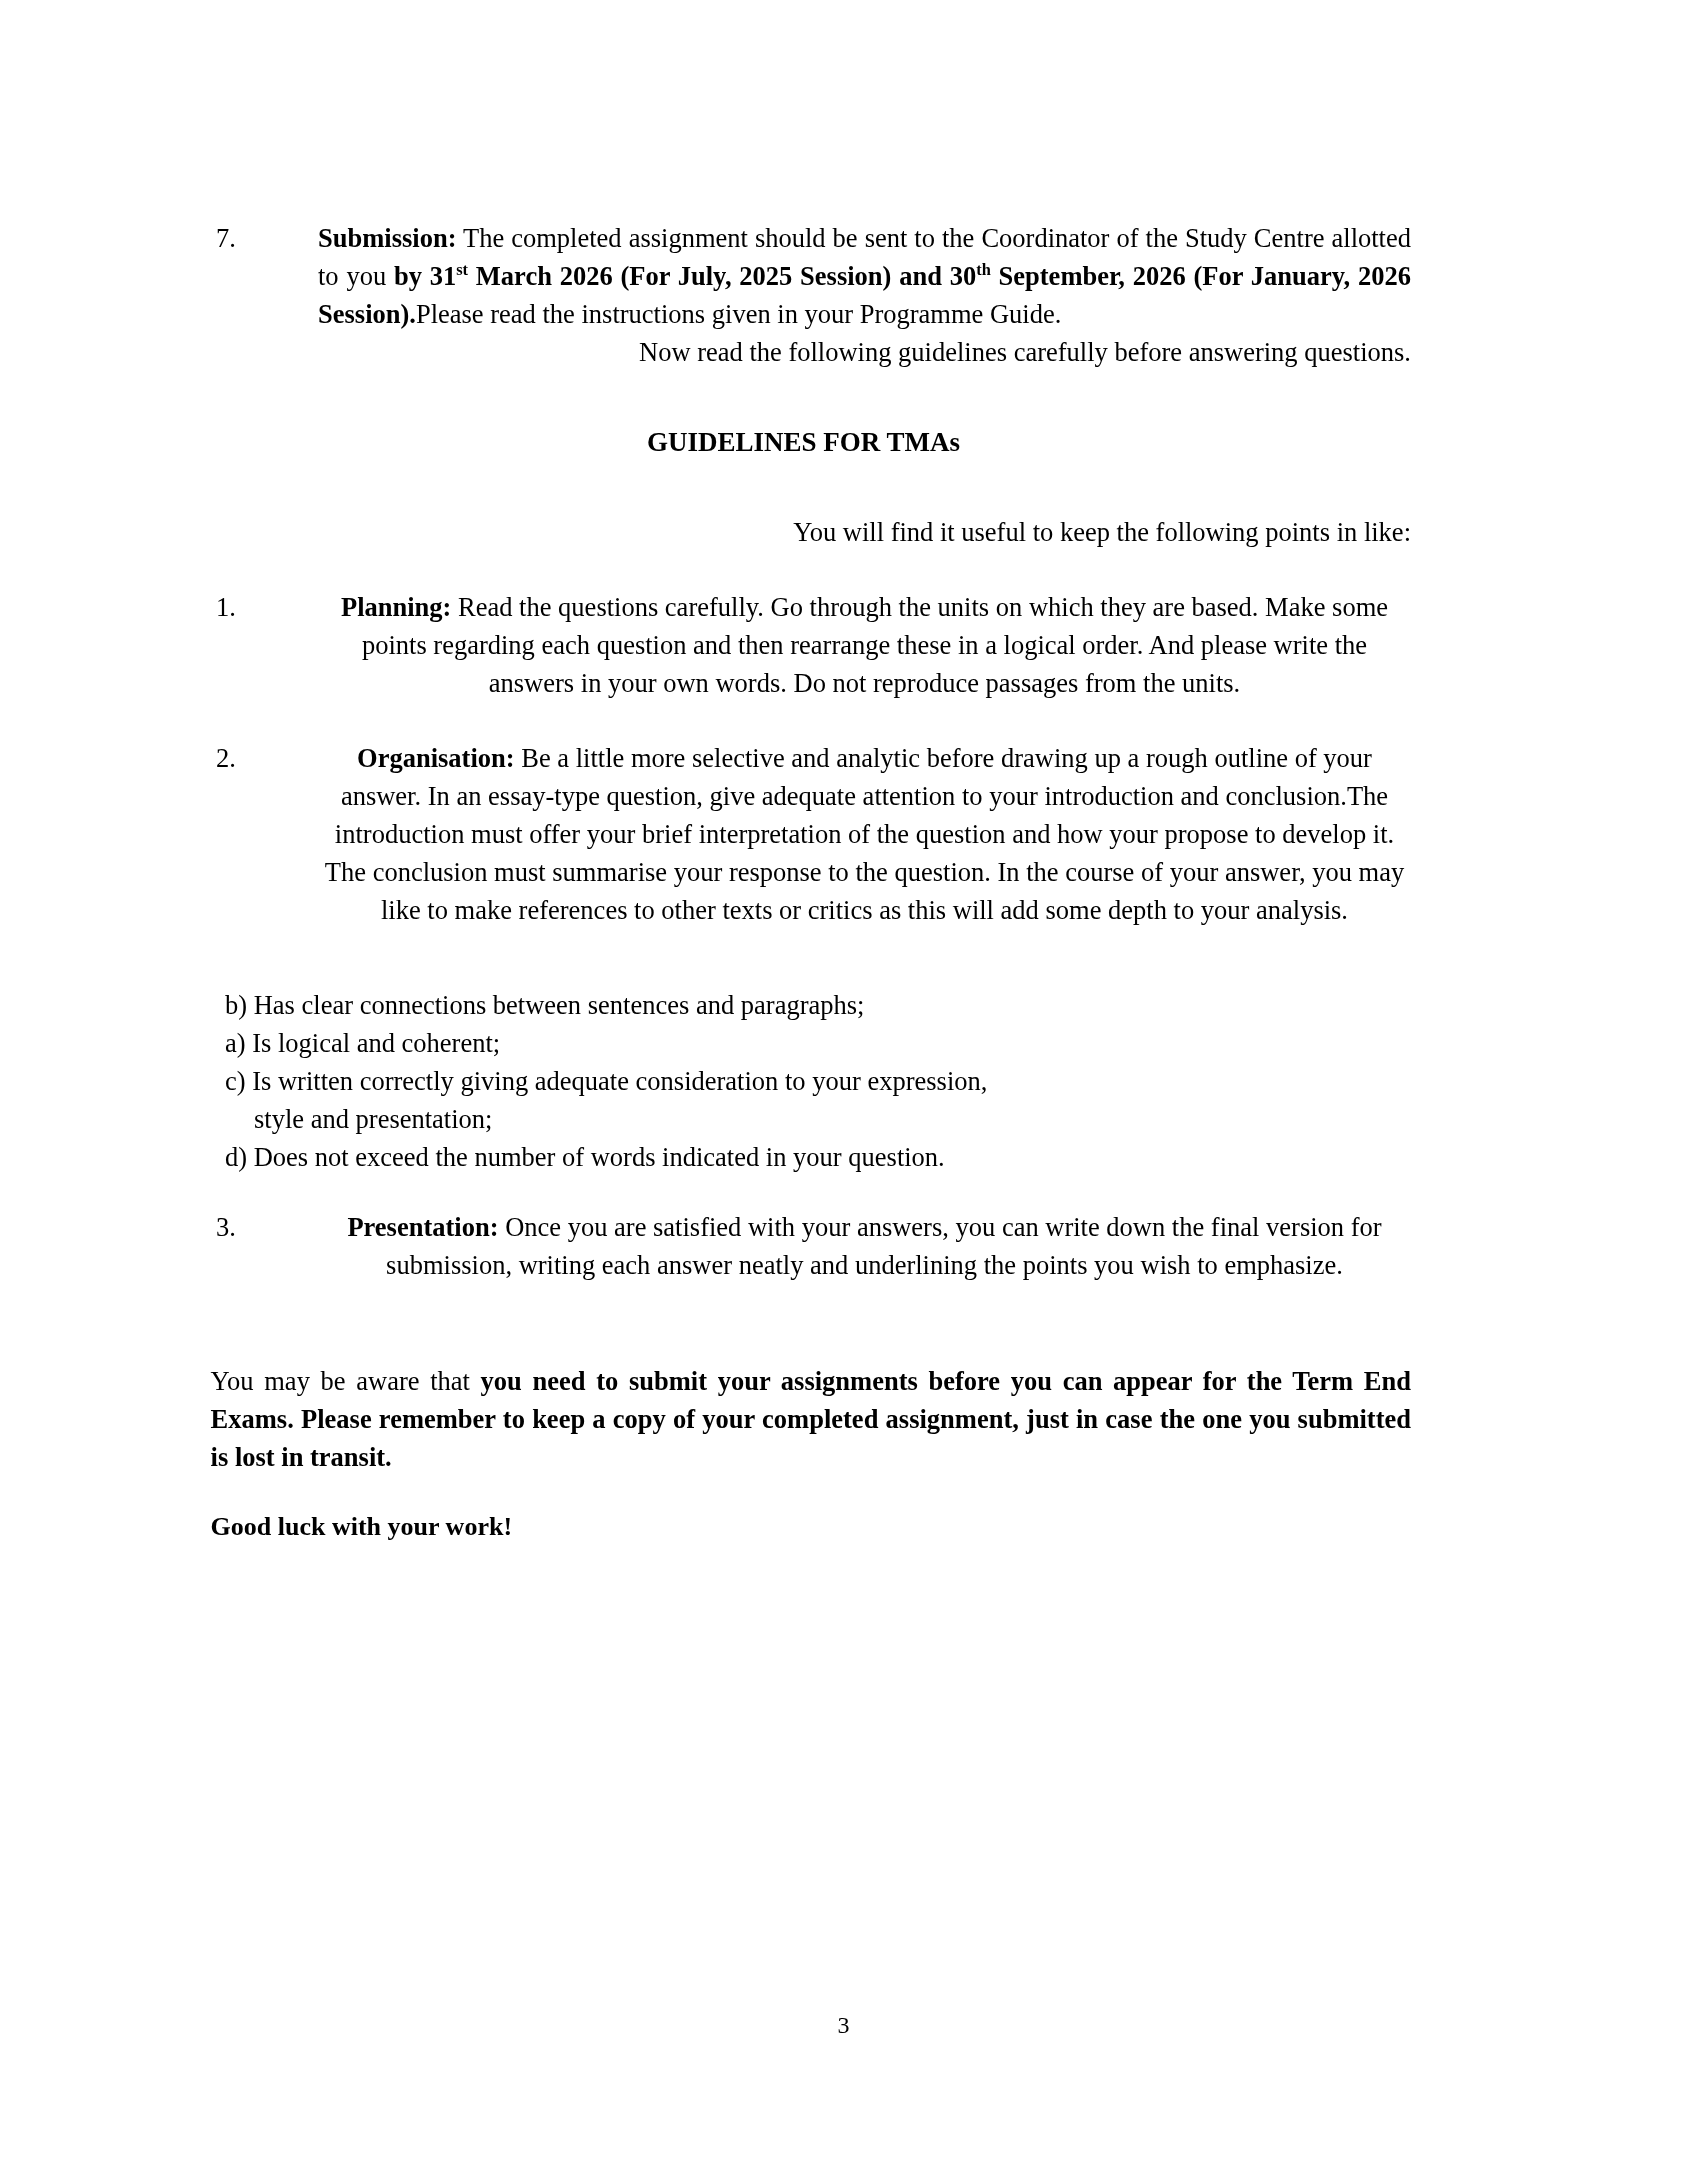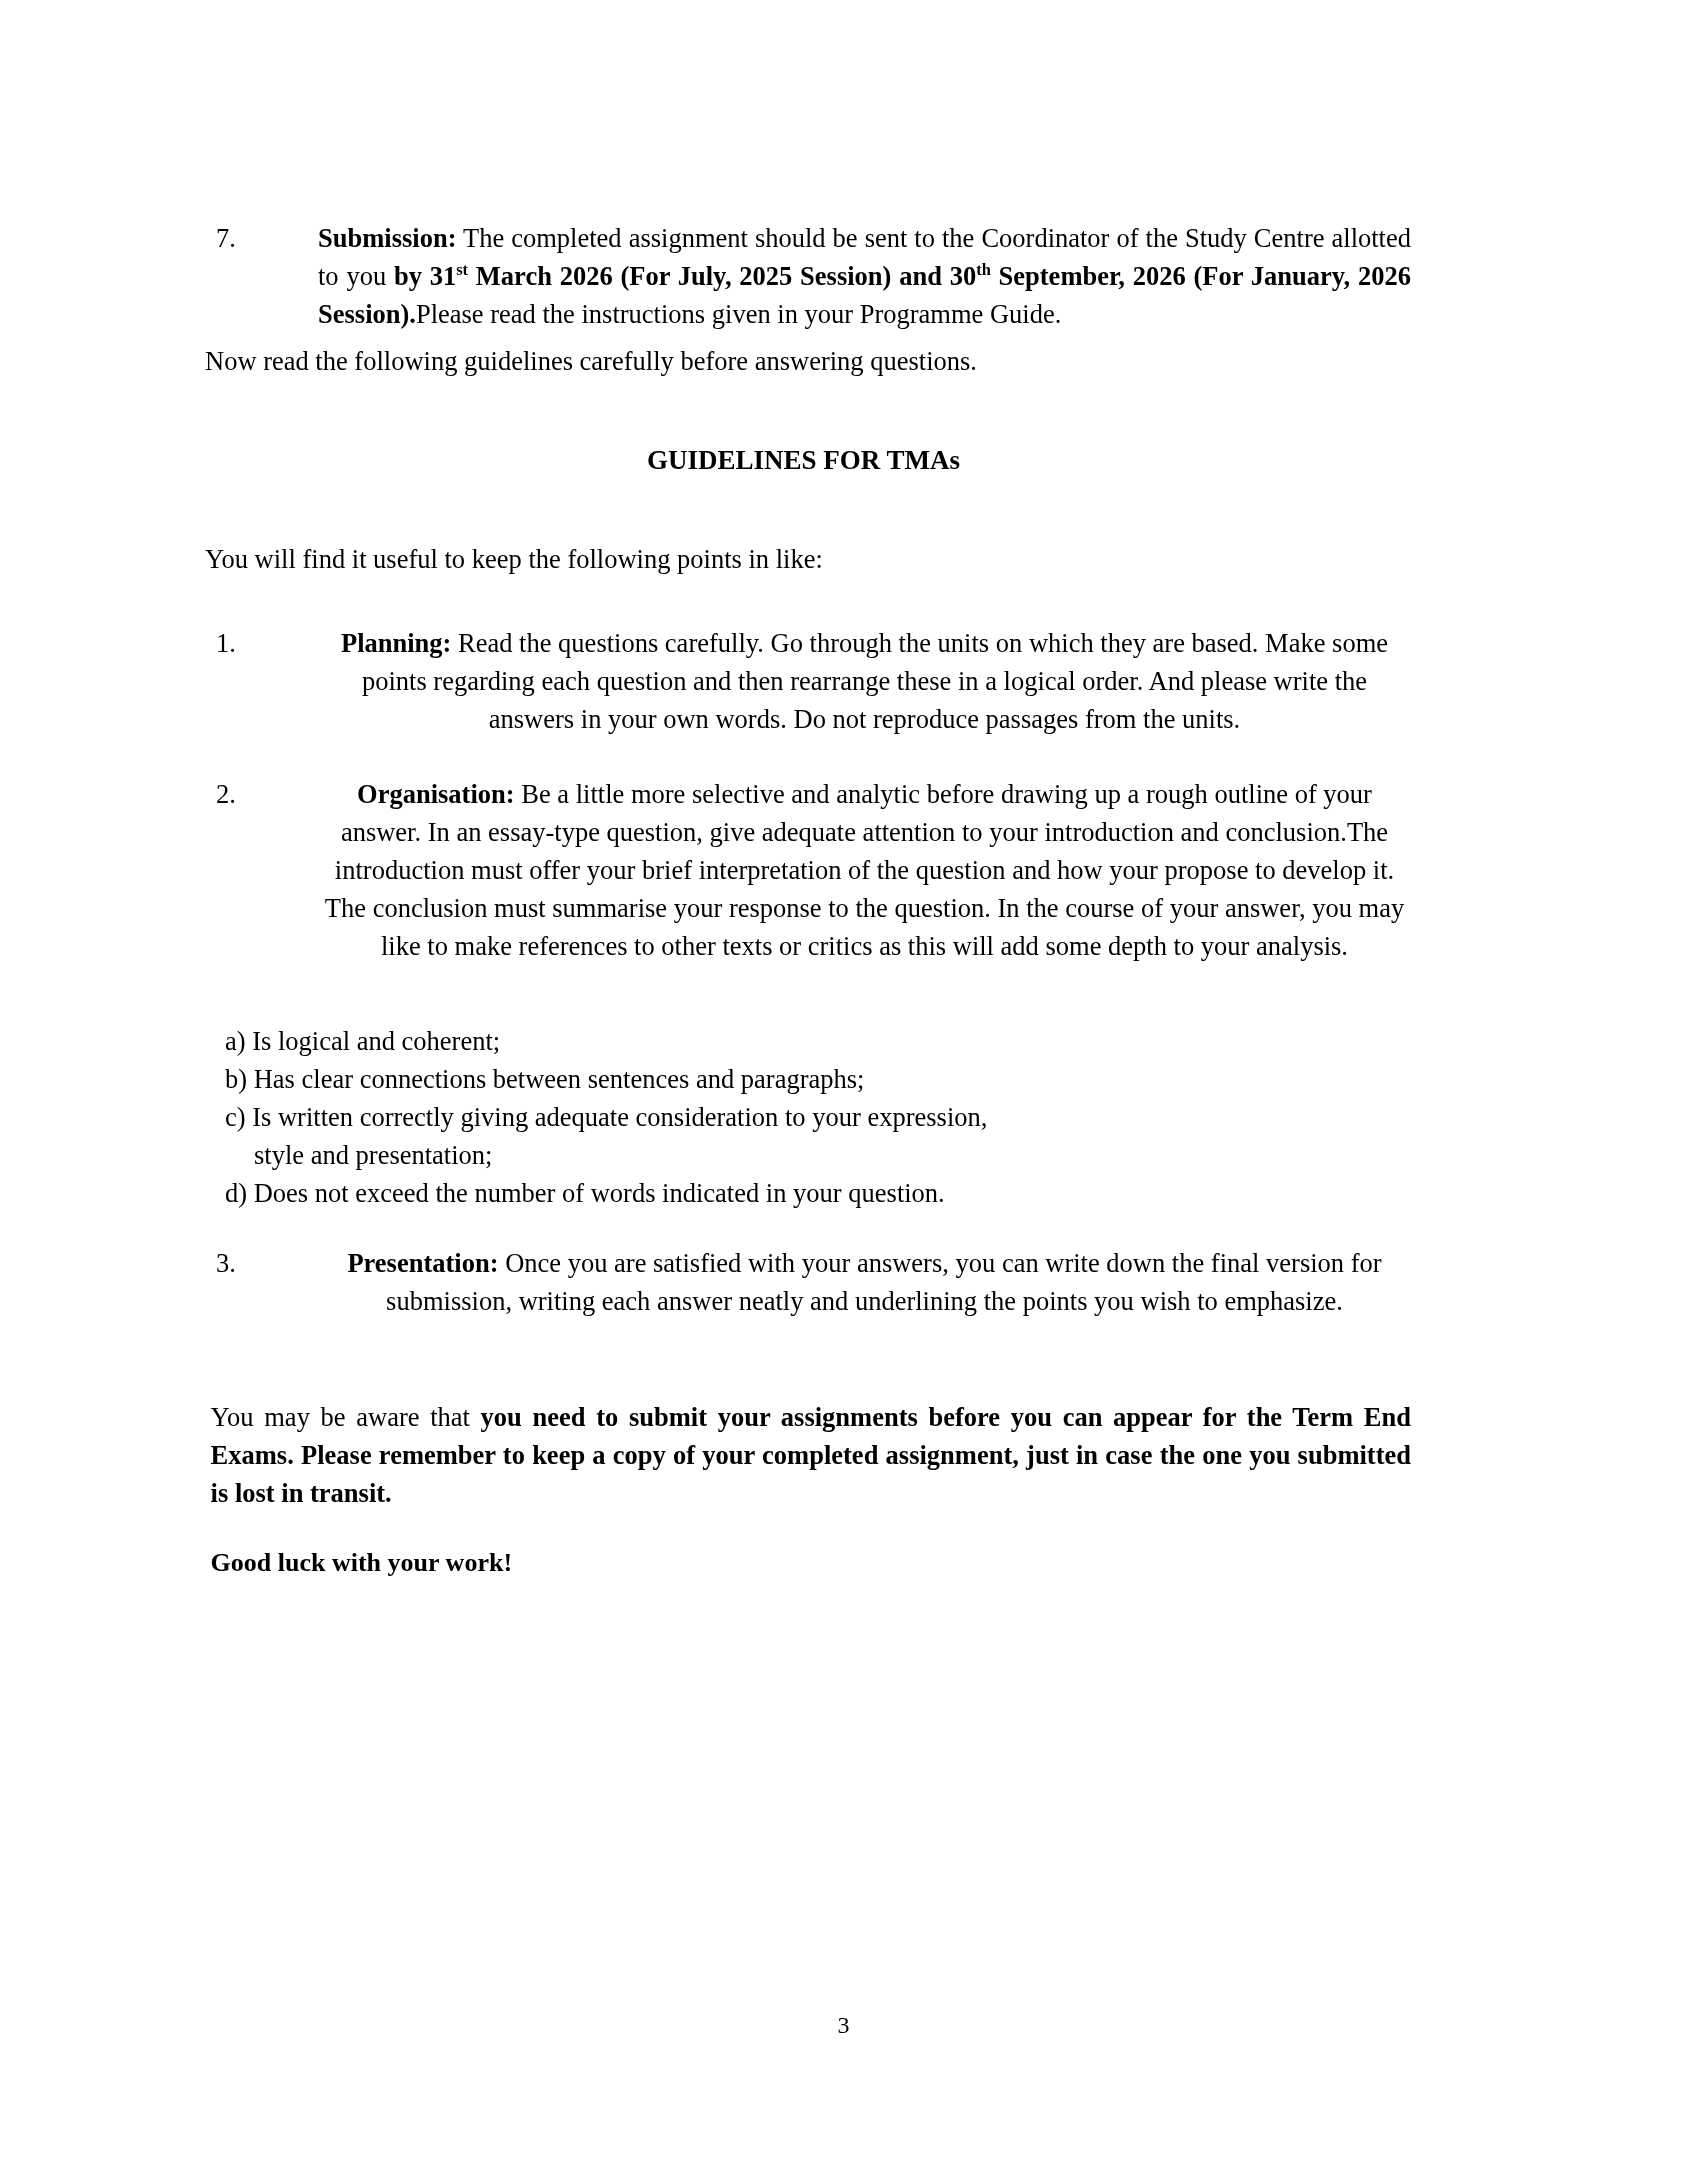--- a/index.html
+++ b/index.html
@@ -44,21 +44,22 @@
     left: 20px;
     top: 0;
   }
   .numitem.justify .body { text-align: justify; margin-top: 36px; }
   .numitem .body { text-align: center; }
 
   
   .plain {
     font-size: 26.5px;
     line-height: 38px;
-    margin: 9px;
+    margin: 0;
+    text-align: right;
   }
 
   
   .heading {
     text-align: center;
     font-weight: bold;
     font-size: 27px;
     line-height: 38px;
     margin: 2px;
   }
@@ -143,22 +144,22 @@
       <span class="num">2.</span>
       <div class="body"><b>Organisation:</b><span> Be a little more selective and analytic before drawing up a rough outline of your answer. In an essay-type question, give adequate attention to your introduction and conclusion.The introduction must offer your brief interpretation of the question and how your propose to develop it. The conclusion must summarise your response to the question. In the course of your answer, you may like to make references to other texts or critics as this will add some depth to your analysis.</span></div>
     </div>
 
     <div class="sp-48"></div>
 
 
     <div class="sp-38"></div>
 
     <ul class="sublist">
+      <li>b) Has clear connections between sentences and paragraphs;</li>
       <li>a) Is logical and coherent;</li>
-      <li>b) Has clear connections between sentences and paragraphs;</li>
       <li>c) Is written correctly giving adequate consideration to your expression,</li>
       <li class="cont">style and presentation;</li>
       <li>d) Does not exceed the number of words indicated in your question.</li>
     </ul>
 
     <div class="sp-48"></div>
 
     <div class="numitem">
       <span class="num">3.</span>
       <div class="body"><b>Presentation:</b><span> Once you are satisfied with your answers, you can write down the final version for submission, writing each answer neatly and underlining the points you wish to emphasize.</span></div>

